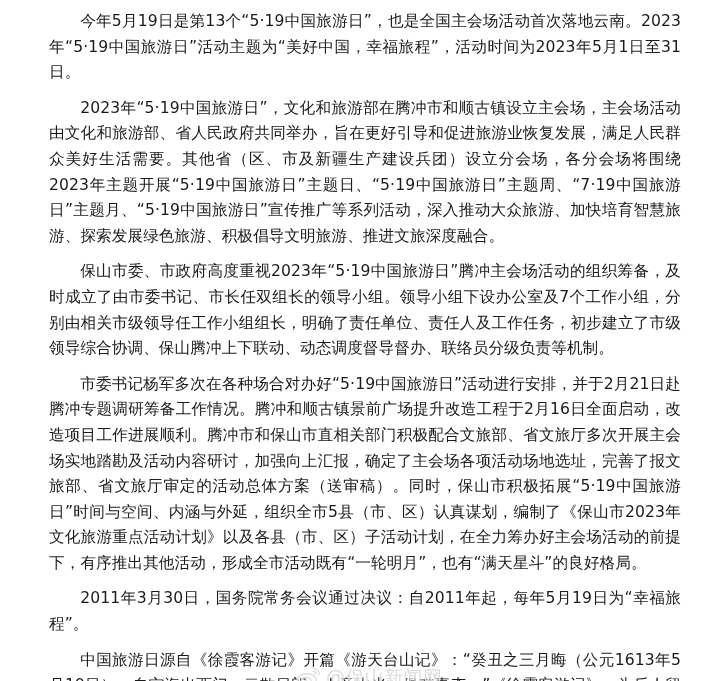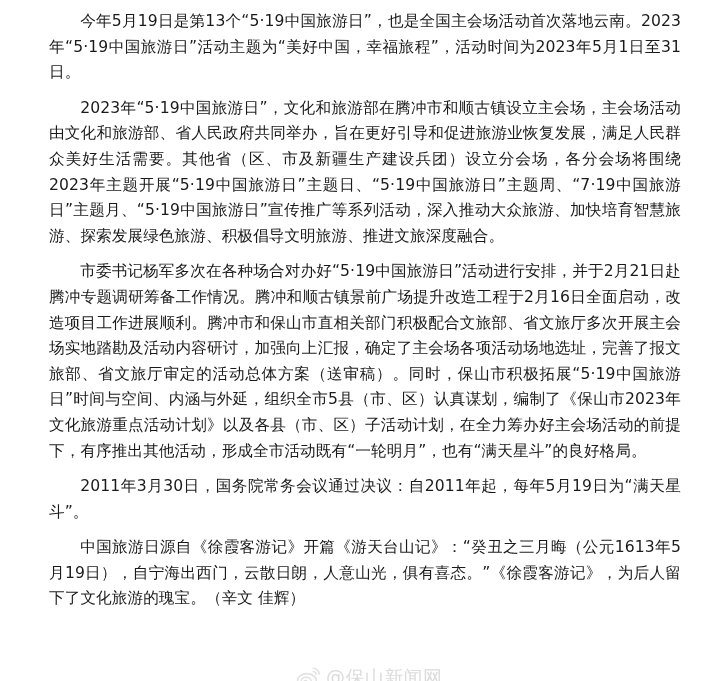--- a/index.html
+++ b/index.html
@@ -72,22 +72,23 @@
     letter-spacing: 0.4px;
     white-space: nowrap;
   }
 </style>
 </head>
 <body>
 
 <div id="article">
   <p class="para">今年5月19日是第13个“5·19中国旅游日”，也是全国主会场活动首次落地云南。2023年“5·19中国旅游日”活动主题为“美好中国，幸福旅程”，活动时间为2023年5月1日至31日。</p>
   <p class="para">2023年“5·19中国旅游日”，文化和旅游部在腾冲市和顺古镇设立主会场，主会场活动由文化和旅游部、省人民政府共同举办，旨在更好引导和促进旅游业恢复发展，满足人民群众美好生活需要。其他省（区、市及新疆生产建设兵团）设立分会场，各分会场将围绕2023年主题开展“5·19中国旅游日”主题日、“5·19中国旅游日”主题周、“7·19中国旅游日”主题月、“5·19中国旅游日”宣传推广等系列活动，深入推动大众旅游、加快培育智慧旅游、探索发展绿色旅游、积极倡导文明旅游、推进文旅深度融合。</p>
+  <p class="para">保山市委、市政府高度重视2023年“5·19中国旅游日”腾冲主会场活动的组织筹备，及时成立了由市委书记、市长任双组长的领导小组。领导小组下设办公室及7个工作小组，分别由相关市级领导任工作小组组长，明确了责任单位、责任人及工作任务，初步建立了市级领导综合协调、保山腾冲上下联动、动态调度督导督办、联络员分级负责等机制。</p>
   <p class="para">市委书记杨军多次在各种场合对办好“5·19中国旅游日”活动进行安排，并于2月21日赴腾冲专题调研筹备工作情况。腾冲和顺古镇景前广场提升改造工程于2月16日全面启动，改造项目工作进展顺利。腾冲市和保山市直相关部门积极配合文旅部、省文旅厅多次开展主会场实地踏勘及活动内容研讨，加强向上汇报，确定了主会场各项活动场地选址，完善了报文旅部、省文旅厅审定的活动总体方案（送审稿）。同时，保山市积极拓展“5·19中国旅游日”时间与空间、内涵与外延，组织全市5县（市、区）认真谋划，编制了《保山市2023年文化旅游重点活动计划》以及各县（市、区）子活动计划，在全力筹办好主会场活动的前提下，有序推出其他活动，形成全市活动既有“一轮明月”，也有“满天星斗”的良好格局。</p>
-  <p class="para">2011年3月30日，国务院常务会议通过决议：自2011年起，每年5月19日为“满天星斗”。</p>
+  <p class="para">2011年3月30日，国务院常务会议通过决议：自2011年起，每年5月19日为“幸福旅程”。</p>
   <p class="para">中国旅游日源自《徐霞客游记》开篇《游天台山记》：“癸丑之三月晦（公元1613年5月19日），自宁海出西门，云散日朗，人意山光，俱有喜态。”《徐霞客游记》，为后人留下了文化旅游的瑰宝。（辛文 佳辉）</p>
 </div>
 
 <div id="watermark">
   <span class="wm-logo">
     <svg viewBox="0 0 32 32" width="25" height="25" aria-hidden="true">
       <ellipse cx="14" cy="20" rx="12" ry="9" fill="none" stroke="#e2e2e2" stroke-width="2"></ellipse>
       <ellipse cx="13" cy="20.5" rx="6.5" ry="4.8" fill="none" stroke="#e2e2e2" stroke-width="1.8"></ellipse>
       <ellipse cx="12.2" cy="20.8" rx="2.6" ry="2" fill="#e2e2e2"></ellipse>
       <path d="M22 4.2c4.2 0 7.6 3.4 7.6 7.6" fill="none" stroke="#e2e2e2" stroke-width="2" stroke-linecap="round"></path>

